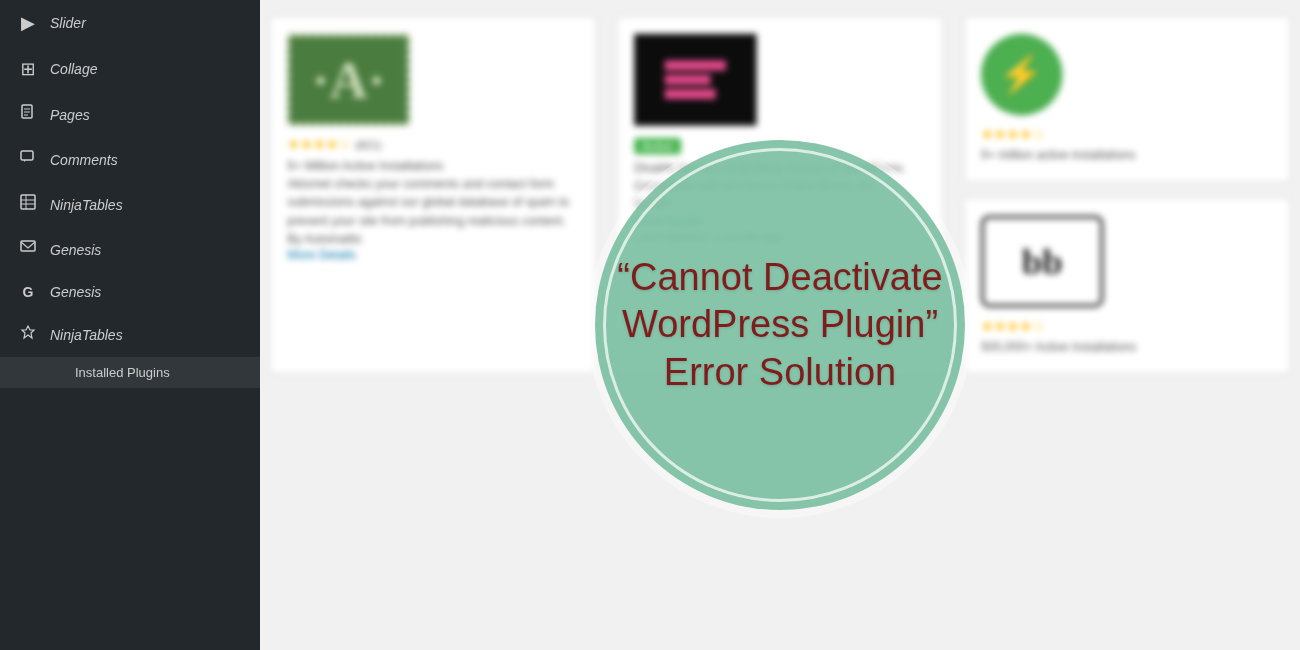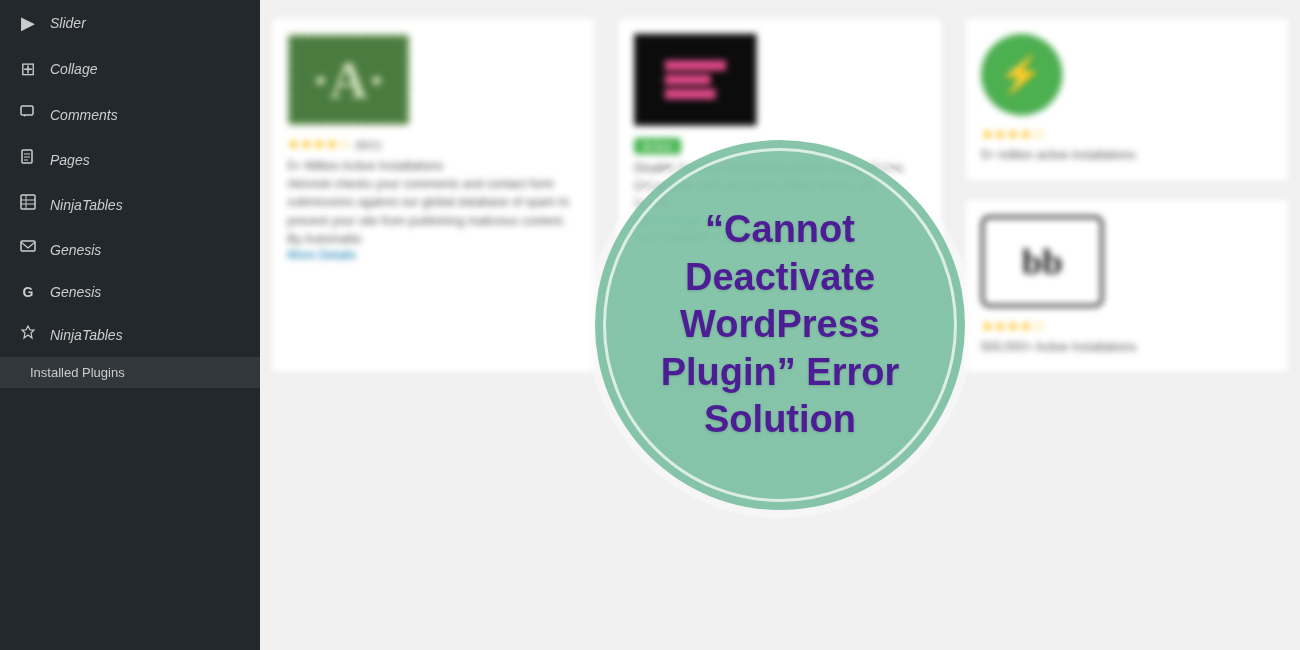--- a/index.html
+++ b/index.html
@@ -64,21 +64,21 @@
       font-size: 11px;
       display: flex;
       align-items: center;
       justify-content: center;
       margin-left: 6px;
     }
     .sub-items {
       background: #32373c;
     }
     .sub-item {
-      padding: 8px 16px 8px 30px;
+      padding: 8px 16px 8px 75px;
       color: #ccc;
       font-size: 13px;
       cursor: pointer;
     }
 
     
     .wp-main {
       flex: 1;
       background: #f1f1f1;
       position: relative;
@@ -208,23 +208,23 @@
       background: rgba(124, 192, 163, 0.92);
       display: flex;
       align-items: center;
       justify-content: center;
       text-align: center;
       z-index: 10;
       box-shadow: 0 0 0 8px rgba(255,255,255,0.4);
     }
 
     .overlay-circle .headline {
-      color: #4c1d95;
+      color: #7f1d1d;
       font-size: 38px;
-      font-weight: 700;
+      font-weight: 400;
       line-height: 1.25;
       padding: 20px;
       text-shadow: 0 1px 3px rgba(0,0,0,0.15);
     }
 
     
     .overlay-circle::before {
       content: '';
       position: absolute;
       inset: 8px;
@@ -242,37 +242,37 @@
     <div class="sidebar-item">
       <span class="icon">▶</span>
       <span class="label">Slider</span>
     </div>
     <div class="sidebar-item">
       <span class="icon">⊞</span>
       <span class="label">Collage</span>
     </div>
     <div class="sidebar-item">
       <span class="icon">
-        <svg width="16" height="16" viewBox="0 0 16 16" fill="none">
-            <rect x="1" y="2" width="12" height="9" rx="1.5" stroke="#ccc" stroke-width="1.5"></rect>
-            <path d="M4 13 L6 11 L4 11 Z" fill="#ccc"></path>
-          </svg>
-      </span>
-      <span class="label">Comments</span>
-    </div>
-    <div class="sidebar-item">
-      <span class="icon">
         <svg width="16" height="16" viewBox="0 0 16 16" fill="#ccc">
             <rect x="2" y="1" width="10" height="13" rx="1" fill="none" stroke="#ccc" stroke-width="1.5"></rect>
             <line x1="4" y1="5" x2="10" y2="5" stroke="#ccc" stroke-width="1"></line>
             <line x1="4" y1="8" x2="10" y2="8" stroke="#ccc" stroke-width="1"></line>
             <line x1="4" y1="11" x2="8" y2="11" stroke="#ccc" stroke-width="1"></line>
           </svg>
       </span>
       <span class="label">Pages</span>
+    </div>
+    <div class="sidebar-item">
+      <span class="icon">
+        <svg width="16" height="16" viewBox="0 0 16 16" fill="none">
+            <rect x="1" y="2" width="12" height="9" rx="1.5" stroke="#ccc" stroke-width="1.5"></rect>
+            <path d="M4 13 L6 11 L4 11 Z" fill="#ccc"></path>
+          </svg>
+      </span>
+      <span class="label">Comments</span>
     </div>
     <div class="sidebar-item">
       <span class="icon">
         <svg width="16" height="16" viewBox="0 0 16 16" fill="none">
             <rect x="1" y="1" width="14" height="14" rx="1" stroke="#ccc" stroke-width="1.5"></rect>
             <line x1="1" y1="6" x2="15" y2="6" stroke="#ccc" stroke-width="1"></line>
             <line x1="1" y1="10" x2="15" y2="10" stroke="#ccc" stroke-width="1"></line>
             <line x1="6" y1="1" x2="6" y2="15" stroke="#ccc" stroke-width="1"></line>
           </svg>
       </span>

